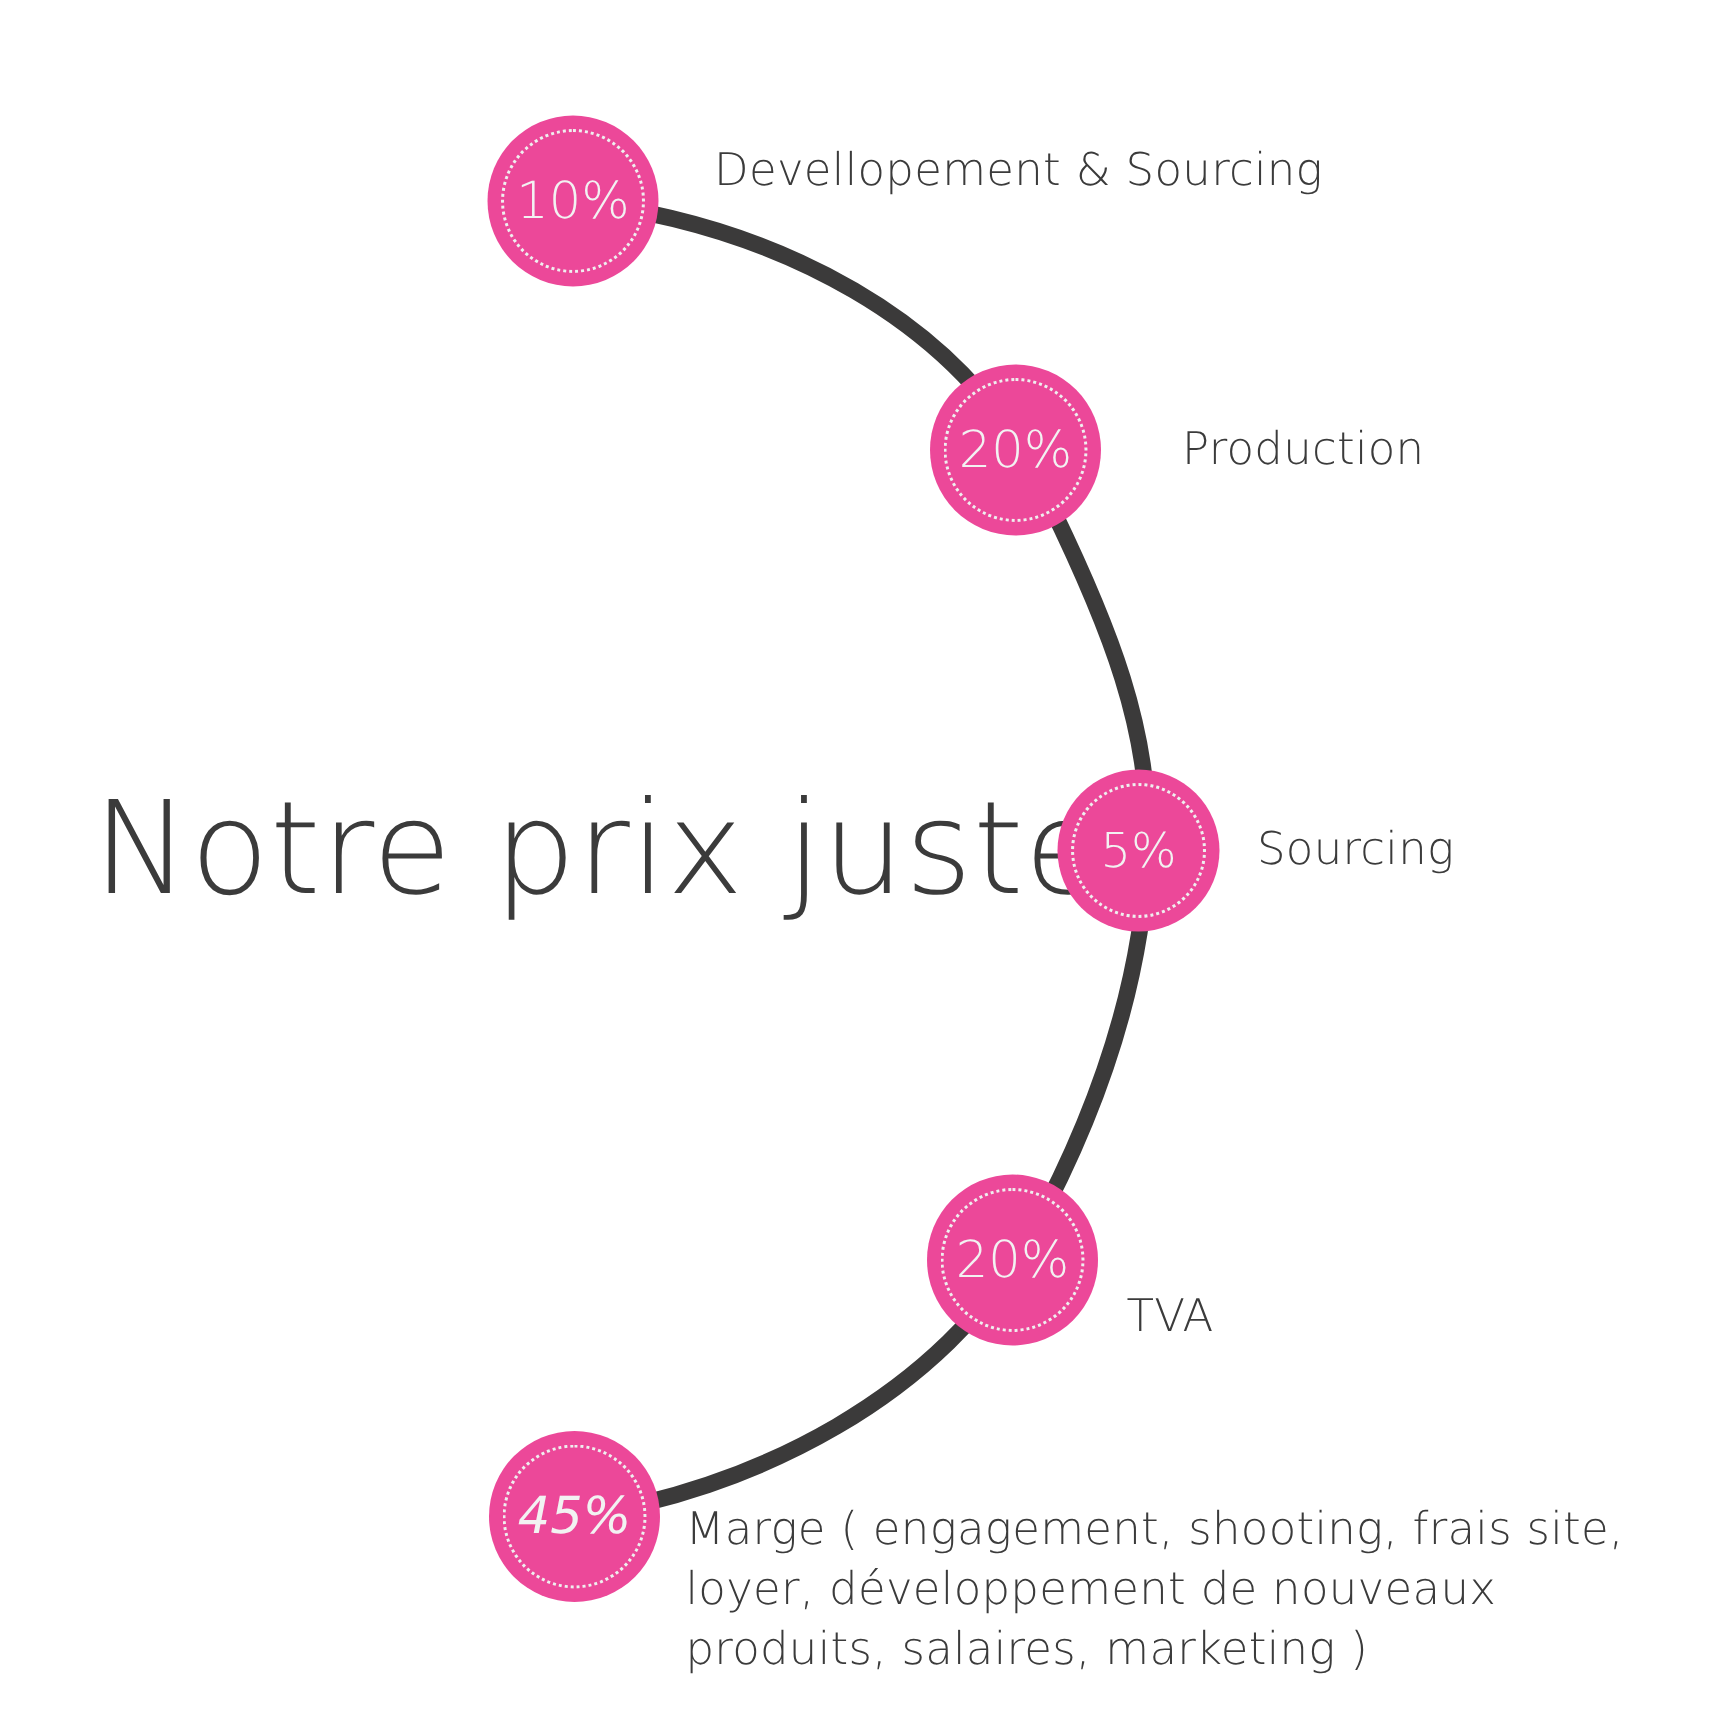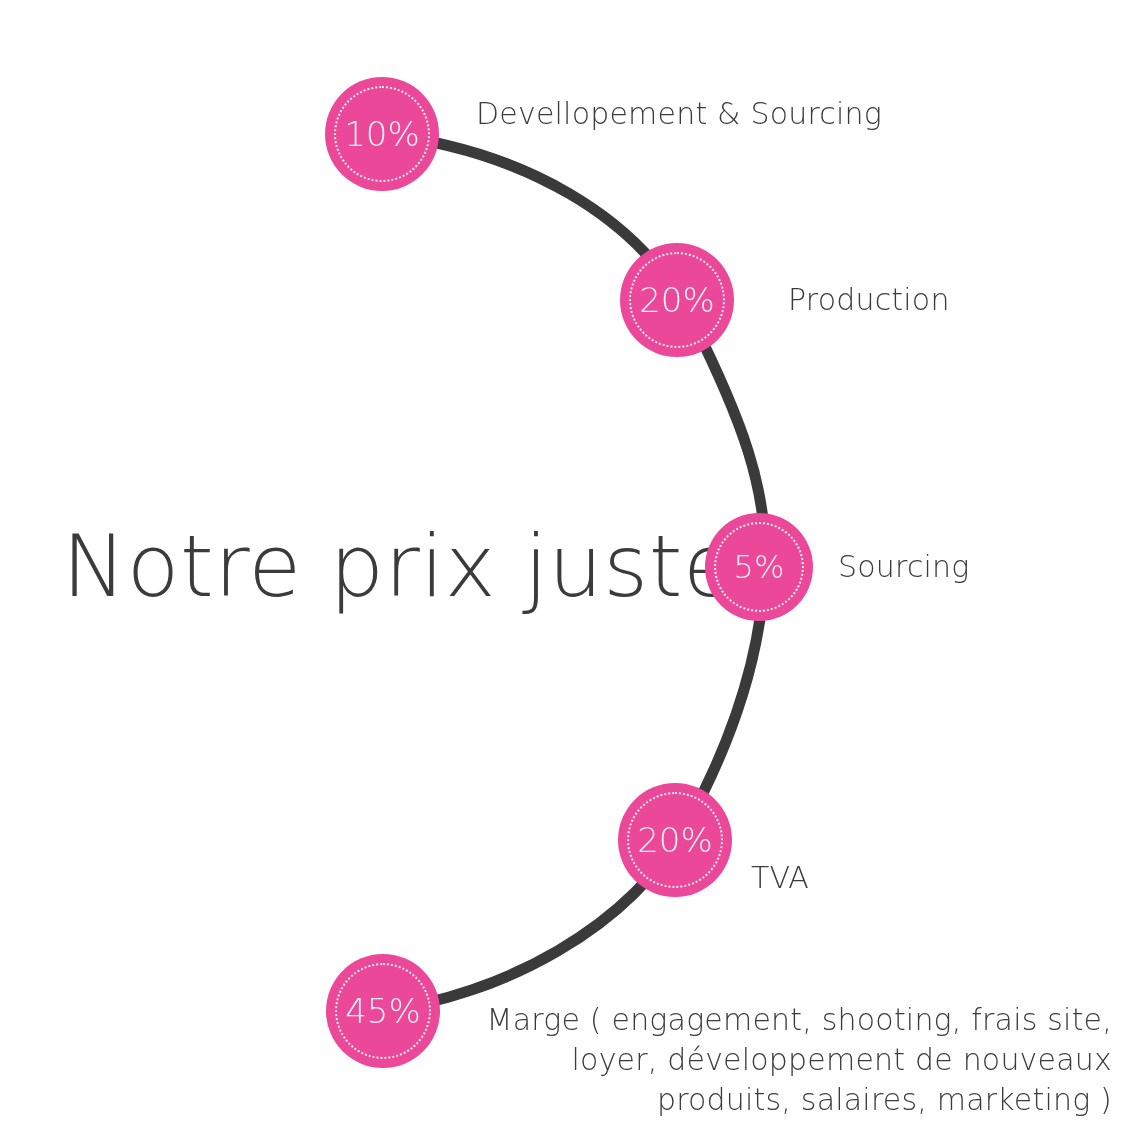--- a/index.html
+++ b/index.html
@@ -87,21 +87,20 @@
     font-family: "DejaVu Sans", sans-serif;
     font-weight: 300;
     font-size: 30px;
     line-height: 40px;
     letter-spacing: 0.2px;
     white-space: nowrap;
   }
   .node-label.wrap {
     white-space: normal;
     width: 655px;
-    text-align: right;
   }
 </style>
 </head>
 <body>
 
 <div id="stage">
 
   <svg id="arc-svg" viewBox="0 0 1142 1142">
     <path d="M 382 134
              C 520 150, 640 215, 692 320
@@ -138,20 +137,20 @@
 
   <div class="node">
     <div class="node-bubble" style="left:618px; top:783px; width:114px; height:114px;">
       <span class="node-ring"></span>
       <span class="node-pct">20%</span>
     </div>
     <div class="node-label" style="left:751px; top:820px;margin-top:38px;">TVA</div>
   </div>
 
   <div class="node">
-    <div class="node-bubble" style="left:326px; top:954px; width:114px; height:114px;">
+    <div class="node-bubble" style="left:326px; top:954px; width:114px; height:114px;font-style:italic;">
       <span class="node-ring"></span>
       <span class="node-pct">45%</span>
     </div>
     <div class="node-label wrap" style="left:457px; top:1000px;">Marge ( engagement, shooting, frais site, loyer, développement de nouveaux produits, salaires, marketing )</div>
   </div>
 
 </div>
 
 </body></html>

